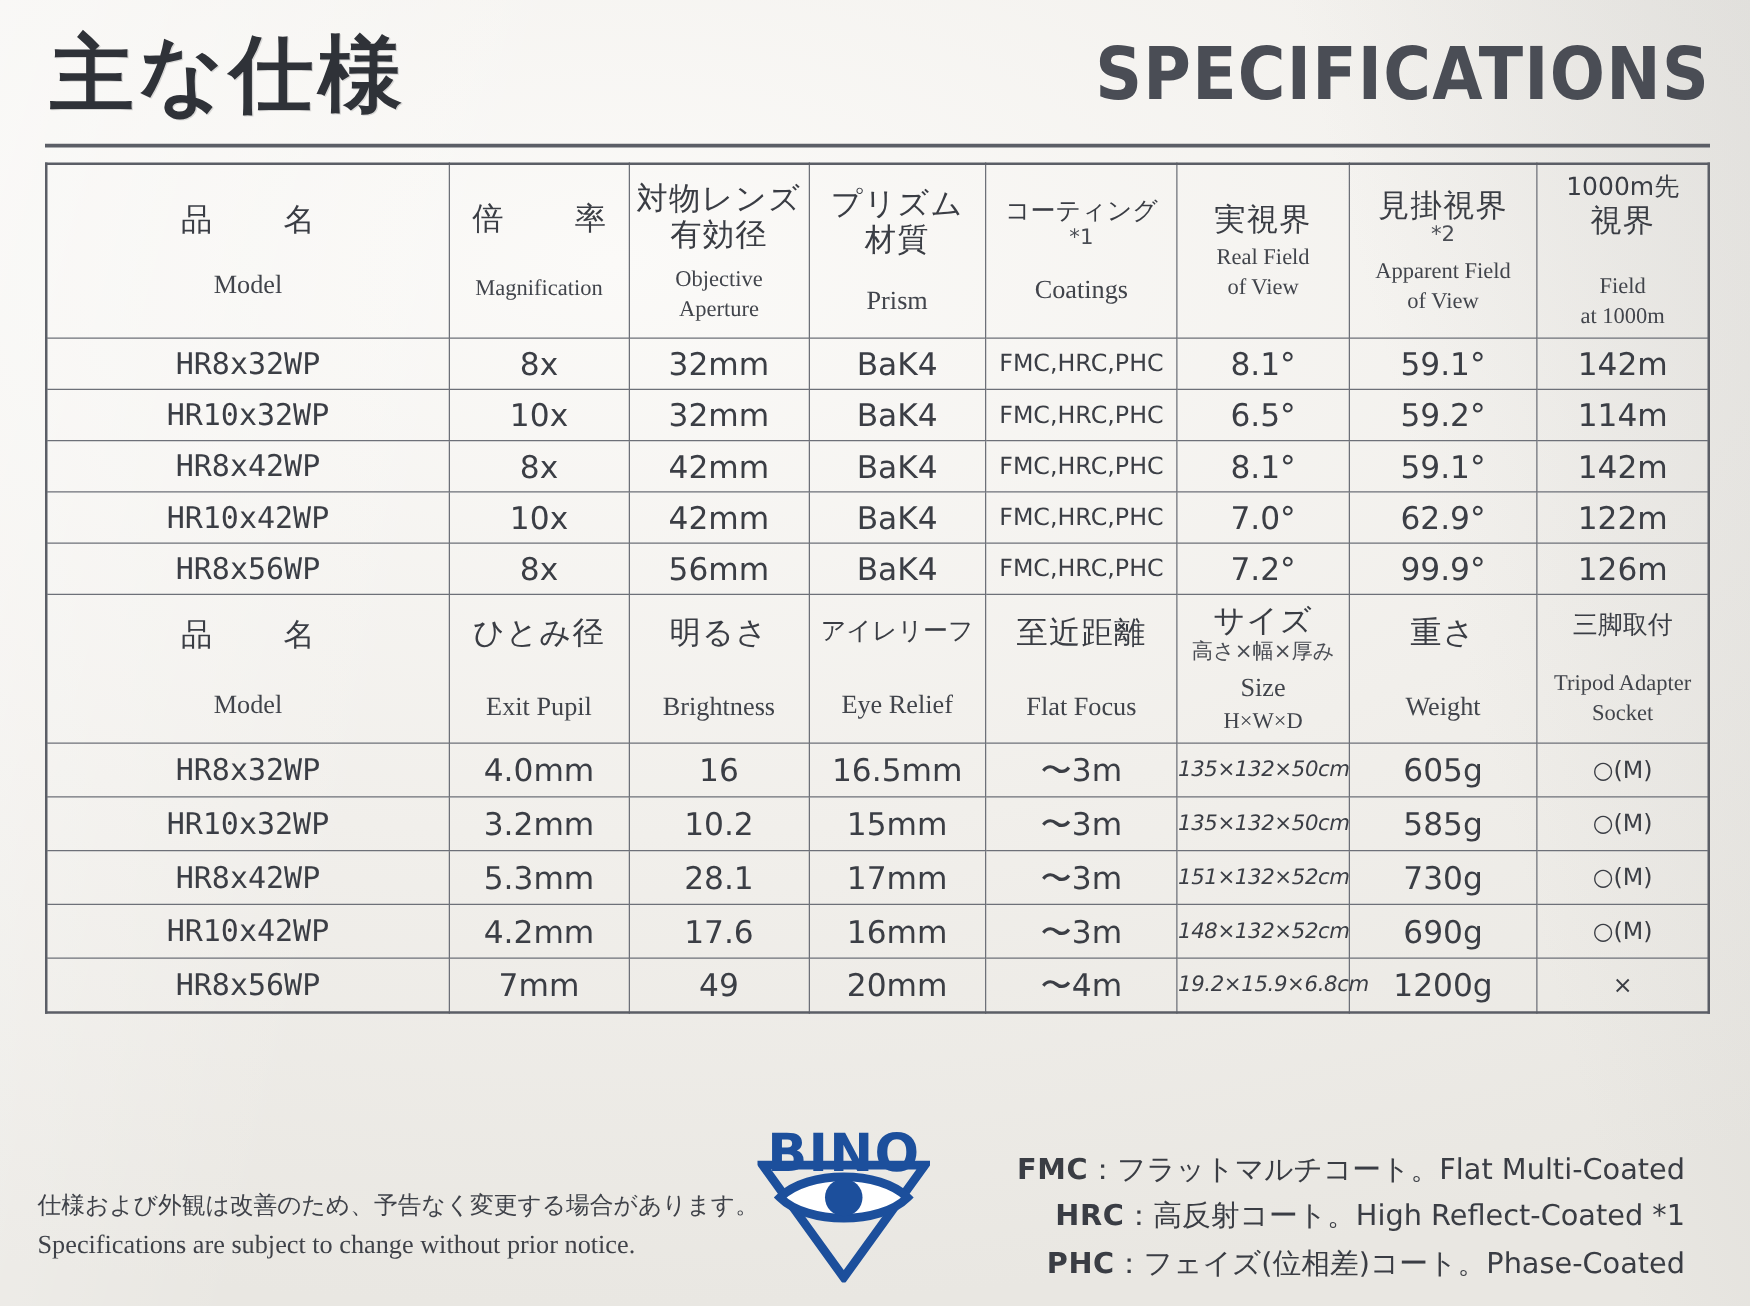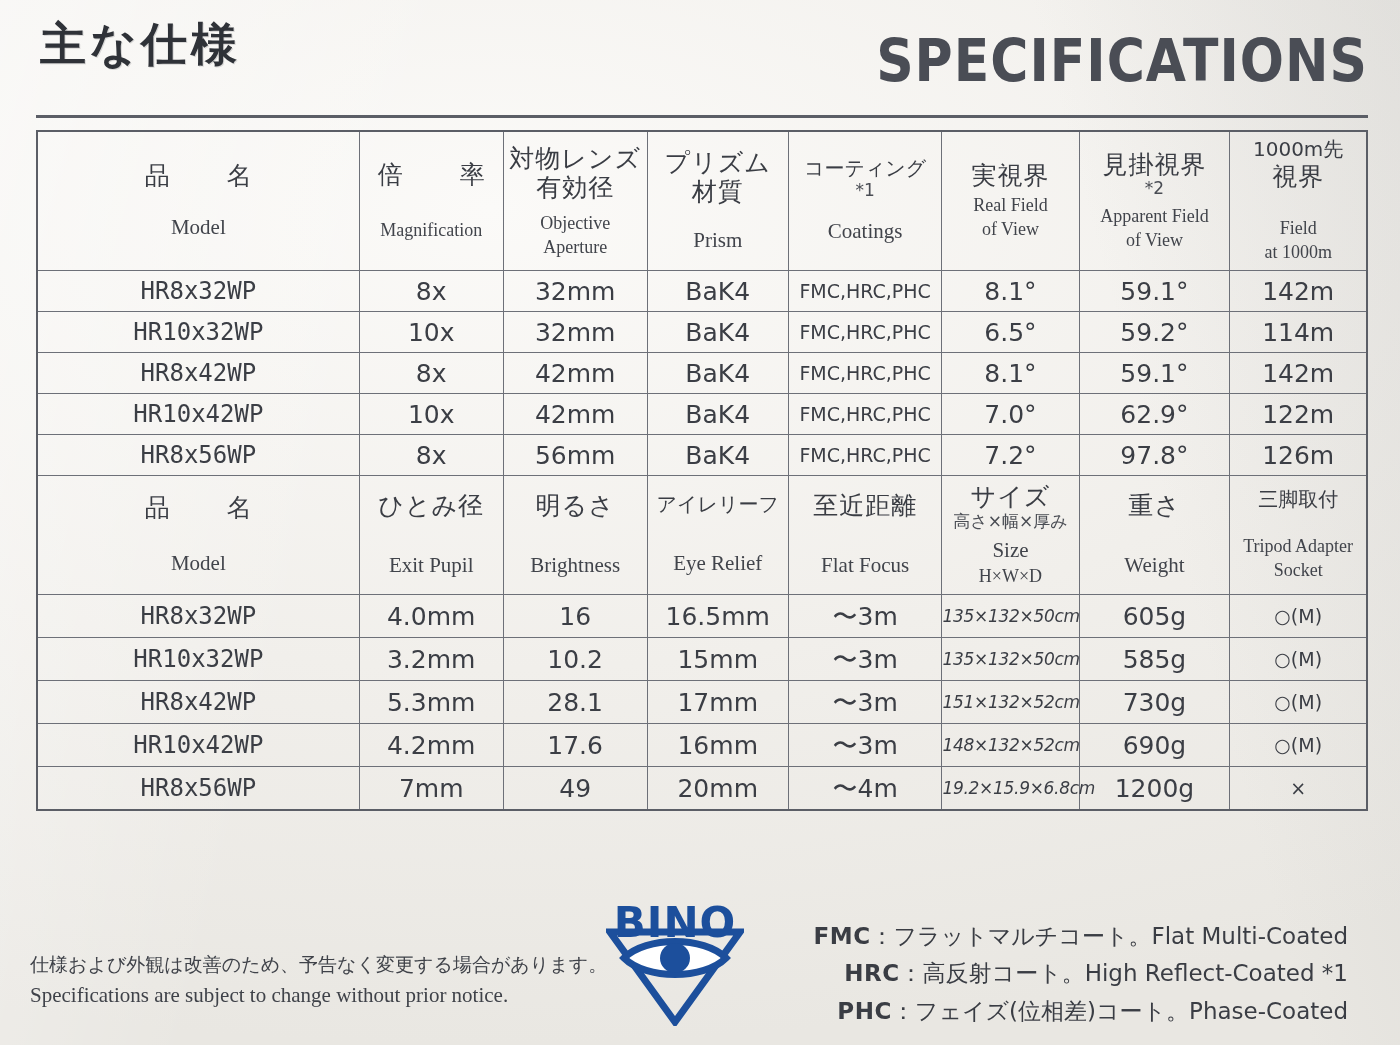--- a/index.html
+++ b/index.html
@@ -44,21 +44,21 @@
     top: 12px;
     right: 32px;
     height: 100px;
   }
   .title-jp {
     position: absolute;
     left: 4px;
     top: 2px;
     font-family: "DejaVu Sans", sans-serif;
     font-weight: 700;
-    font-size: 46px;
+    font-size: 67px;
     letter-spacing: 4px;
     color: #2f3238;
     text-shadow: 1px 1px 0 rgba(120,120,125,0.25);
   }
   .title-en {
     position: absolute;
     right: 0;
     top: 22px;
     font-family: "DejaVu Sans", sans-serif;
     font-weight: 700;
@@ -358,21 +358,21 @@
           <td class="data-cell">62.9°</td>
           <td class="data-cell">122m</td>
         </tr>
         <tr class="data-row">
           <td class="model-cell">HR8x56WP</td>
           <td class="data-cell">8x</td>
           <td class="data-cell">56mm</td>
           <td class="data-cell">BaK4</td>
           <td class="data-cell small">FMC,HRC,PHC</td>
           <td class="data-cell">7.2°</td>
-          <td class="data-cell">97.8°</td>
+          <td class="data-cell">99.9°</td>
           <td class="data-cell">126m</td>
         </tr>
 
         <tr>
           <td>
             <div class="hdr-cell">
               <div class="hdr-jp sp">品　名</div>
               <div class="hdr-en" style="margin-top:30px">Model</div>
             </div>
           </td>

